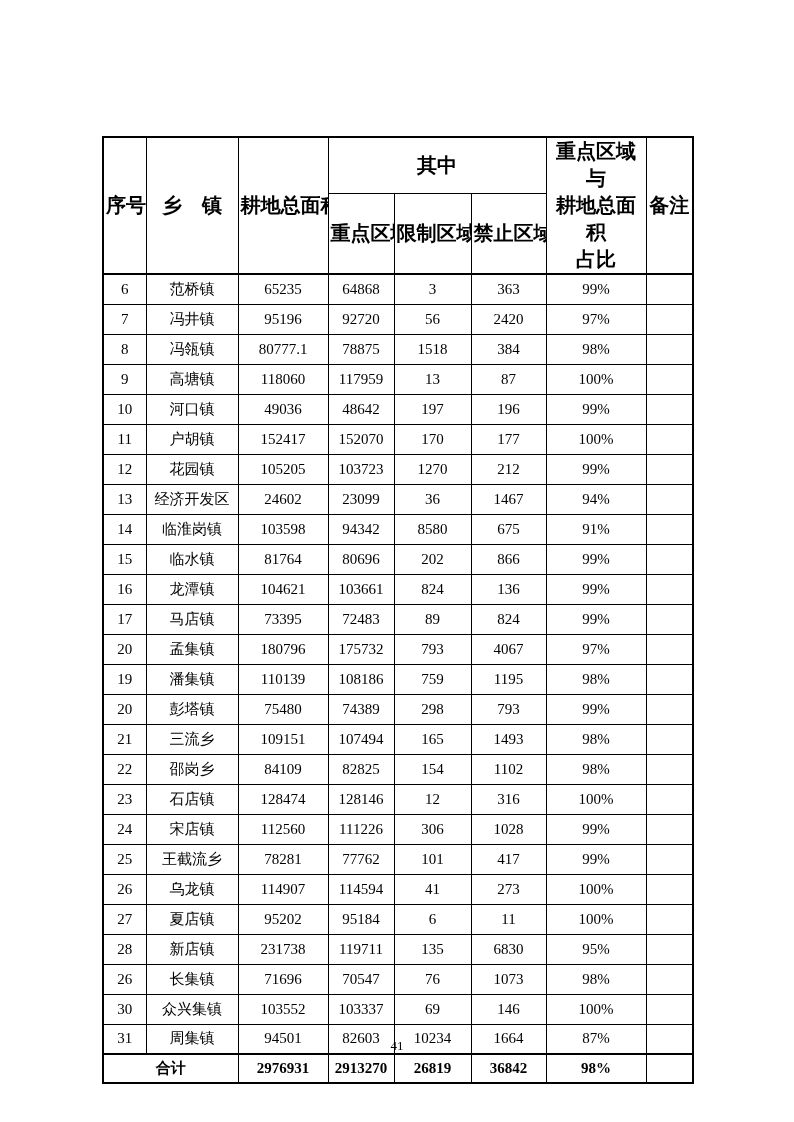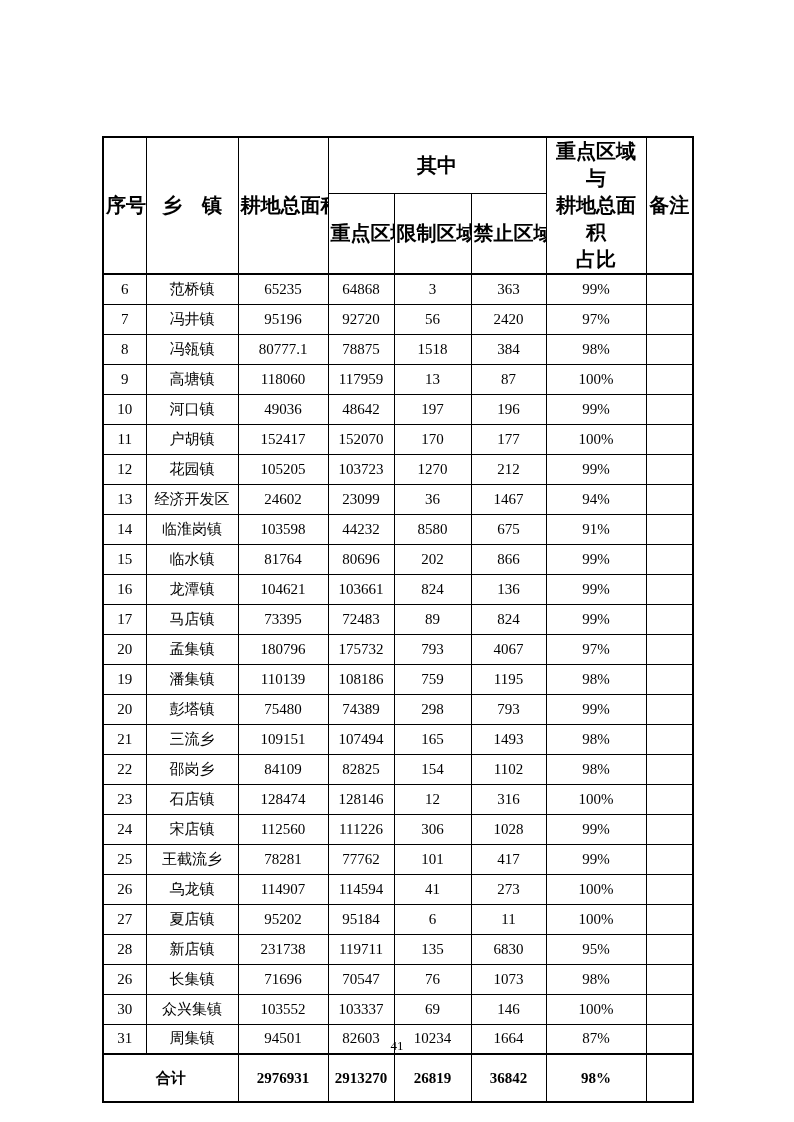--- a/index.html
+++ b/index.html
@@ -37,21 +37,21 @@
   }
   .doc-table thead tr.h1 { height:27px; }
   .doc-table thead tr.h2 { height:38px; }
   .doc-table thead { border-bottom:2px solid #000; }
   .doc-table tbody tr { height:30px; }
   .doc-table th.ratio-head {
     white-space:pre-line;
     line-height:1.35;
   }
   .doc-table tr.total-row {
-    height:48px;
+    height:29px;
     font-weight:bold;
     border-top:2px solid #000;
     margin-top:9px;
   }
   .doc-table tr.total-row td { font-weight:bold; }
   .page-number {
     position:absolute;
     top:1038px; left:0;
     width:100%;
     text-align:center;
@@ -170,21 +170,21 @@
     <td>23099</td>
     <td>36</td>
     <td>1467</td>
     <td>94%</td>
     <td></td>
   </tr>
         <tr>
     <td>14</td>
     <td>临淮岗镇</td>
     <td>103598</td>
-    <td>44232</td>
+    <td>94342</td>
     <td>8580</td>
     <td>675</td>
     <td>91%</td>
     <td></td>
   </tr>
         <tr>
     <td>15</td>
     <td>临水镇</td>
     <td>81764</td>
     <td>80696</td>

